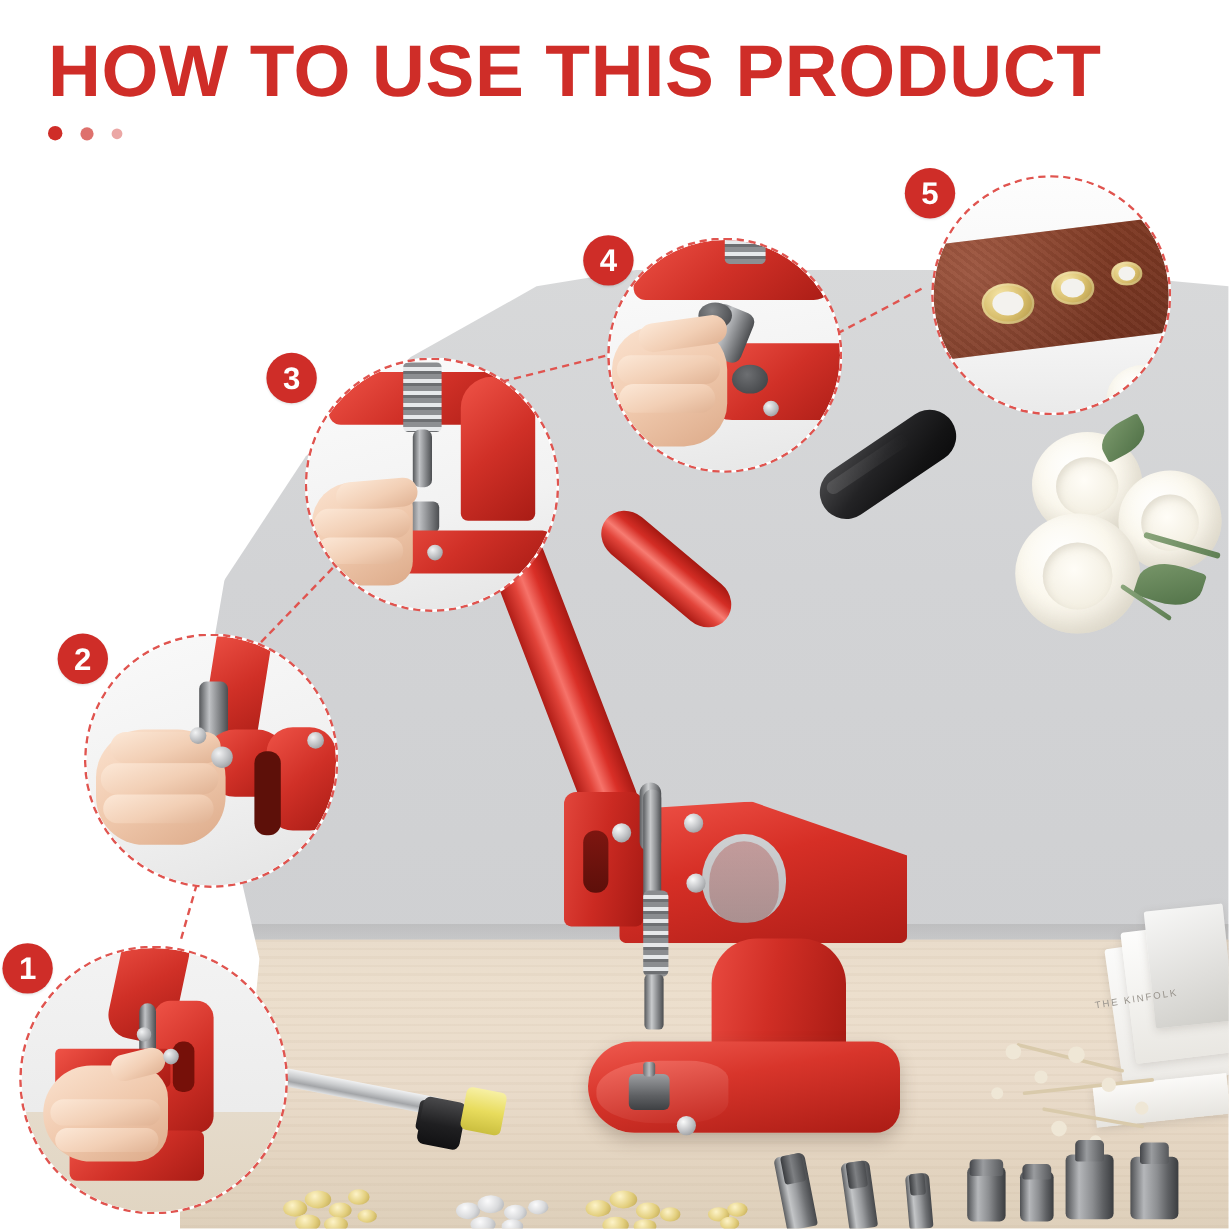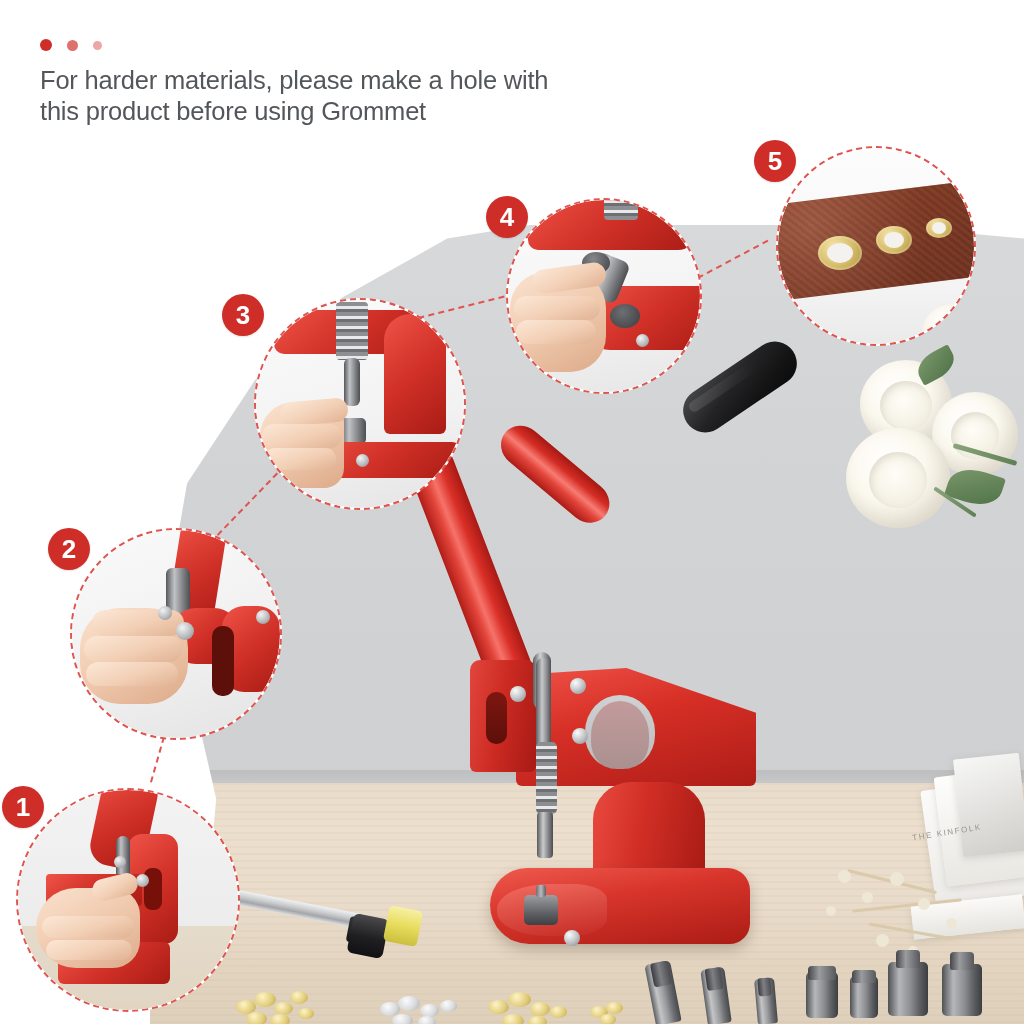--- a/index.html
+++ b/index.html
@@ -459,21 +459,21 @@
       </div>
       <div class="c-eyelet" style="left:148px; top:70px; width:26px; height:20px;">
         <i style="left:6px; top:4px; width:14px; height:12px;"></i>
       </div>
       <div class="rose" style="left:144px; top:156px; width:62px; height:58px;"></div>
     </div>
   </div>
   <div class="badge" style="left:754px; top:140px;">5</div>
 
   <div class="header">
+    <div class="title">HOW TO USE THIS PRODUCT</div>
     <div class="dots">
       <span class="dot d1"></span>
       <span class="dot d2"></span>
       <span class="dot d3"></span>
     </div>
-    <div class="subtitle">For harder materials, please make a hole with this product before using Grommet</div>
   </div>
 
 </div>
 
 </body></html>

